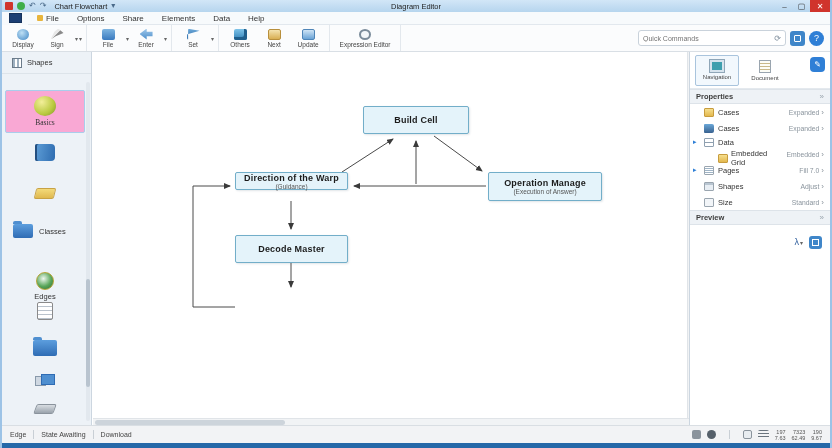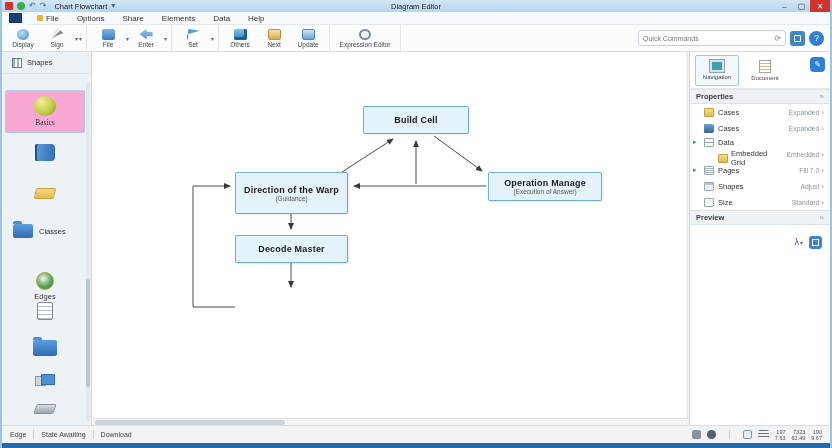--- a/index.html
+++ b/index.html
@@ -305,21 +305,21 @@
         <path d="M323,132 L323,89" marker-end="url(#arr)"></path>
         <path d="M393,134 L261,134" marker-end="url(#arr)"></path>
         <path d="M341,84 L389,119" marker-end="url(#arr)"></path>
         <path d="M198,149 L198,177" marker-end="url(#arr)"></path>
         <path d="M198,211 L198,235" marker-end="url(#arr)"></path>
       </g>
     </svg>
     <div class="node" style="left:270px;top:54px;width:106px;height:28px;">
       <span class="nt">Build Cell</span>
     </div>
-    <div class="node" style="left:142px;top:120px;width:113px;height:42px;">
+    <div class="node" style="left:142px;top:120px;width:113px;height:18px;">
       <span class="nt">Direction of the Warp</span>
       <span class="ns">(Guidance)</span>
     </div>
     <div class="node" style="left:395px;top:120px;width:114px;height:29px;">
       <span class="nt">Operation Manage</span>
       <span class="ns">(Execution of Answer)</span>
     </div>
     <div class="node" style="left:142px;top:183px;width:113px;height:28px;">
       <span class="nt">Decode Master</span>
     </div>

